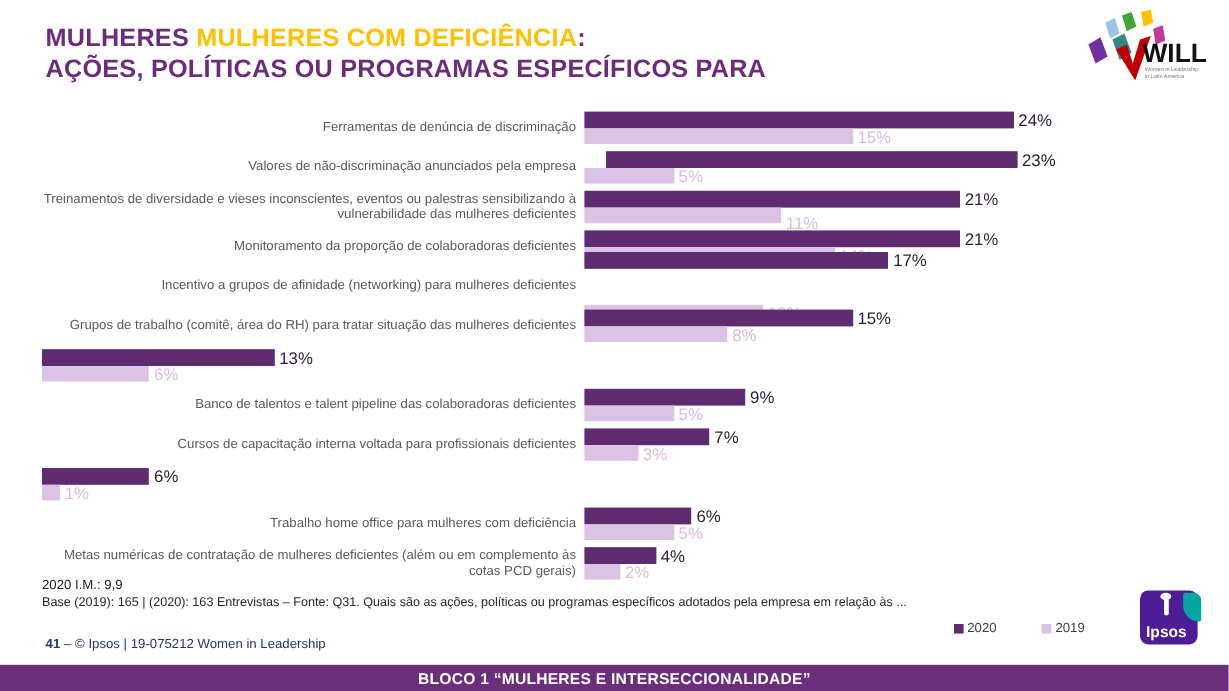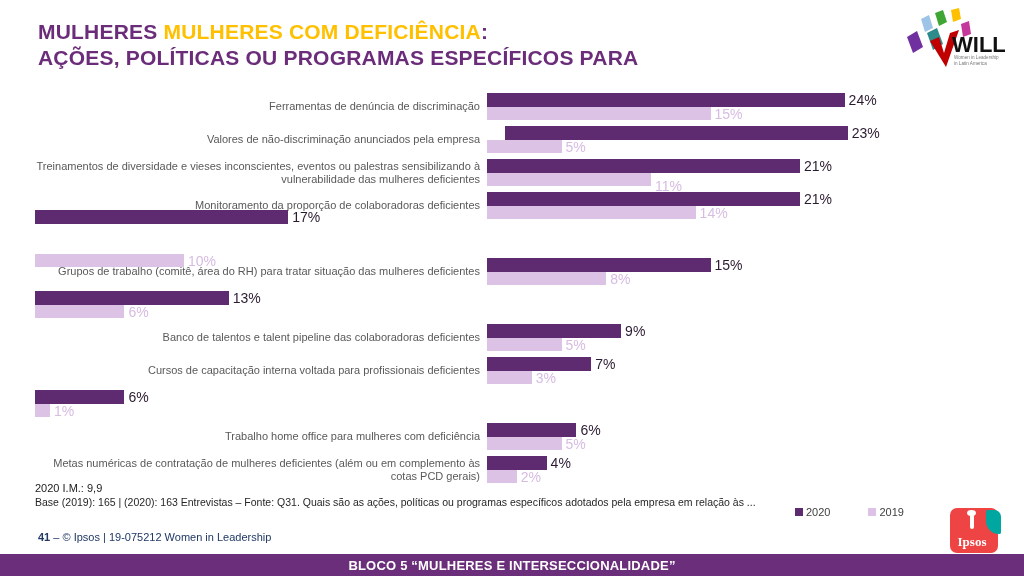--- a/index.html
+++ b/index.html
@@ -23,32 +23,32 @@
   .bline{display:flex;align-items:center;}
   .bar{flex:none;}
   .bval{font-size:14px;margin-left:4px;white-space:nowrap;}
   .bval.v2020{color:#2B1B31;font-weight:400;}
   .bval.v2019{color:#D7BCE2;}
 
   
   .im-note{position:absolute;left:35px;top:482px;font-size:11px;color:#1a1a1a;}
   .base-note{position:absolute;left:35px;top:496px;width:755px;font-size:10.5px;color:#262626;
              white-space:nowrap;overflow:hidden;}
-  .legend{position:absolute;left:795px;top:506px;display:flex;gap:38px;}
+  .legend{position:absolute;left:795px;top:518px;display:flex;gap:38px;}
   .legend-item{display:flex;align-items:center;gap:3px;font-size:11px;color:#404040;}
   .lsq{width:8px;height:8px;display:inline-block;}
 
   
   .pageinfo{position:absolute;left:38px;top:531px;font-size:11px;color:#1F3864;}
   .pageinfo b{font-weight:bold;}
   .banner{position:absolute;left:0;bottom:0;width:1024px;height:22px;background:#6B2E7B;
           color:#ffffff;display:flex;align-items:center;justify-content:center;
           font-size:13px;font-weight:bold;letter-spacing:.2px;}
-  .ipsos{position:absolute;left:950px;top:508px;width:48px;height:45px;background:#ef4444;
-         border-radius:7px;box-shadow:0 0 0 1px rgba(255,255,255,.6);font-family:Liberation Serif, serif;}
+  .ipsos{position:absolute;left:950px;top:492px;width:48px;height:45px;background:#4c1d95;
+         border-radius:7px;box-shadow:0 0 0 1px rgba(255,255,255,.6);}
   .ipsos .accent{position:absolute;right:-3px;top:2px;width:15px;height:24px;background:#00A7A0;
                  border-radius:2px 7px 2px 14px;}
   .ipsos .figure{position:absolute;left:20px;top:5px;width:4px;height:16px;background:#ffffff;
                  border-radius:2px;}
   .ipsos .figure-head{position:absolute;left:17px;top:2px;width:9px;height:6px;background:#ffffff;
                  border-radius:50%;}
   .ipsos .word{position:absolute;left:0;right:4px;bottom:3px;text-align:center;color:#ffffff;
                font-size:13px;font-weight:bold;}
 </style>
 </head>
@@ -124,20 +124,21 @@
               <div class="bar" style="width: 312.9px; height: 14px; background: rgb(95, 43, 112);"></div>
               <span class="bval v2020" style="color: rgb(43, 27, 49);">21%</span>
             </div>
             <div class="bline" style="height: 13px;">
               <div class="bar" style="width: 208.6px; height: 13px; background: rgb(220, 195, 230);"></div>
               <span class="bval v2019" style="color: rgb(215, 188, 226);">14%</span>
             </div>
           </div>
         </div>
         <div class="crow">
+          <div class="clabel">Incentivo a grupos de afinidade (networking) para mulheres deficientes</div>
           <div class="cbars">
             <div class="bline" style="height: 14px;">
               <div class="bar" style="width: 253.3px; height: 14px; background: rgb(95, 43, 112);"></div>
               <span class="bval v2020" style="color: rgb(43, 27, 49);">17%</span>
             </div>
             <div class="bline" style="height: 13px; margin-top: 30px;">
               <div class="bar" style="width: 149px; height: 13px; background: rgb(220, 195, 230);"></div>
               <span class="bval v2019" style="color: rgb(215, 188, 226);">10%</span>
             </div>
           </div>
@@ -248,21 +249,21 @@
       </div>
     </div>
 
   <div class="pageinfo">
     <b>41</b>
     <span>–</span>
     <span>© Ipsos | 19-075212 Women in Leadership</span>
   </div>
 
   <div class="banner">
-    <span>BLOCO 5 “MULHERES E INTERSECCIONALIDADE”</span>
+    <span>BLOCO 1 “MULHERES E INTERSECCIONALIDADE”</span>
   </div>
 
   <div class="ipsos">
     <div class="accent"></div>
     <div class="figure-head"></div>
     <div class="figure"></div>
     <div class="word">Ipsos</div>
   </div>
 
 </div>

